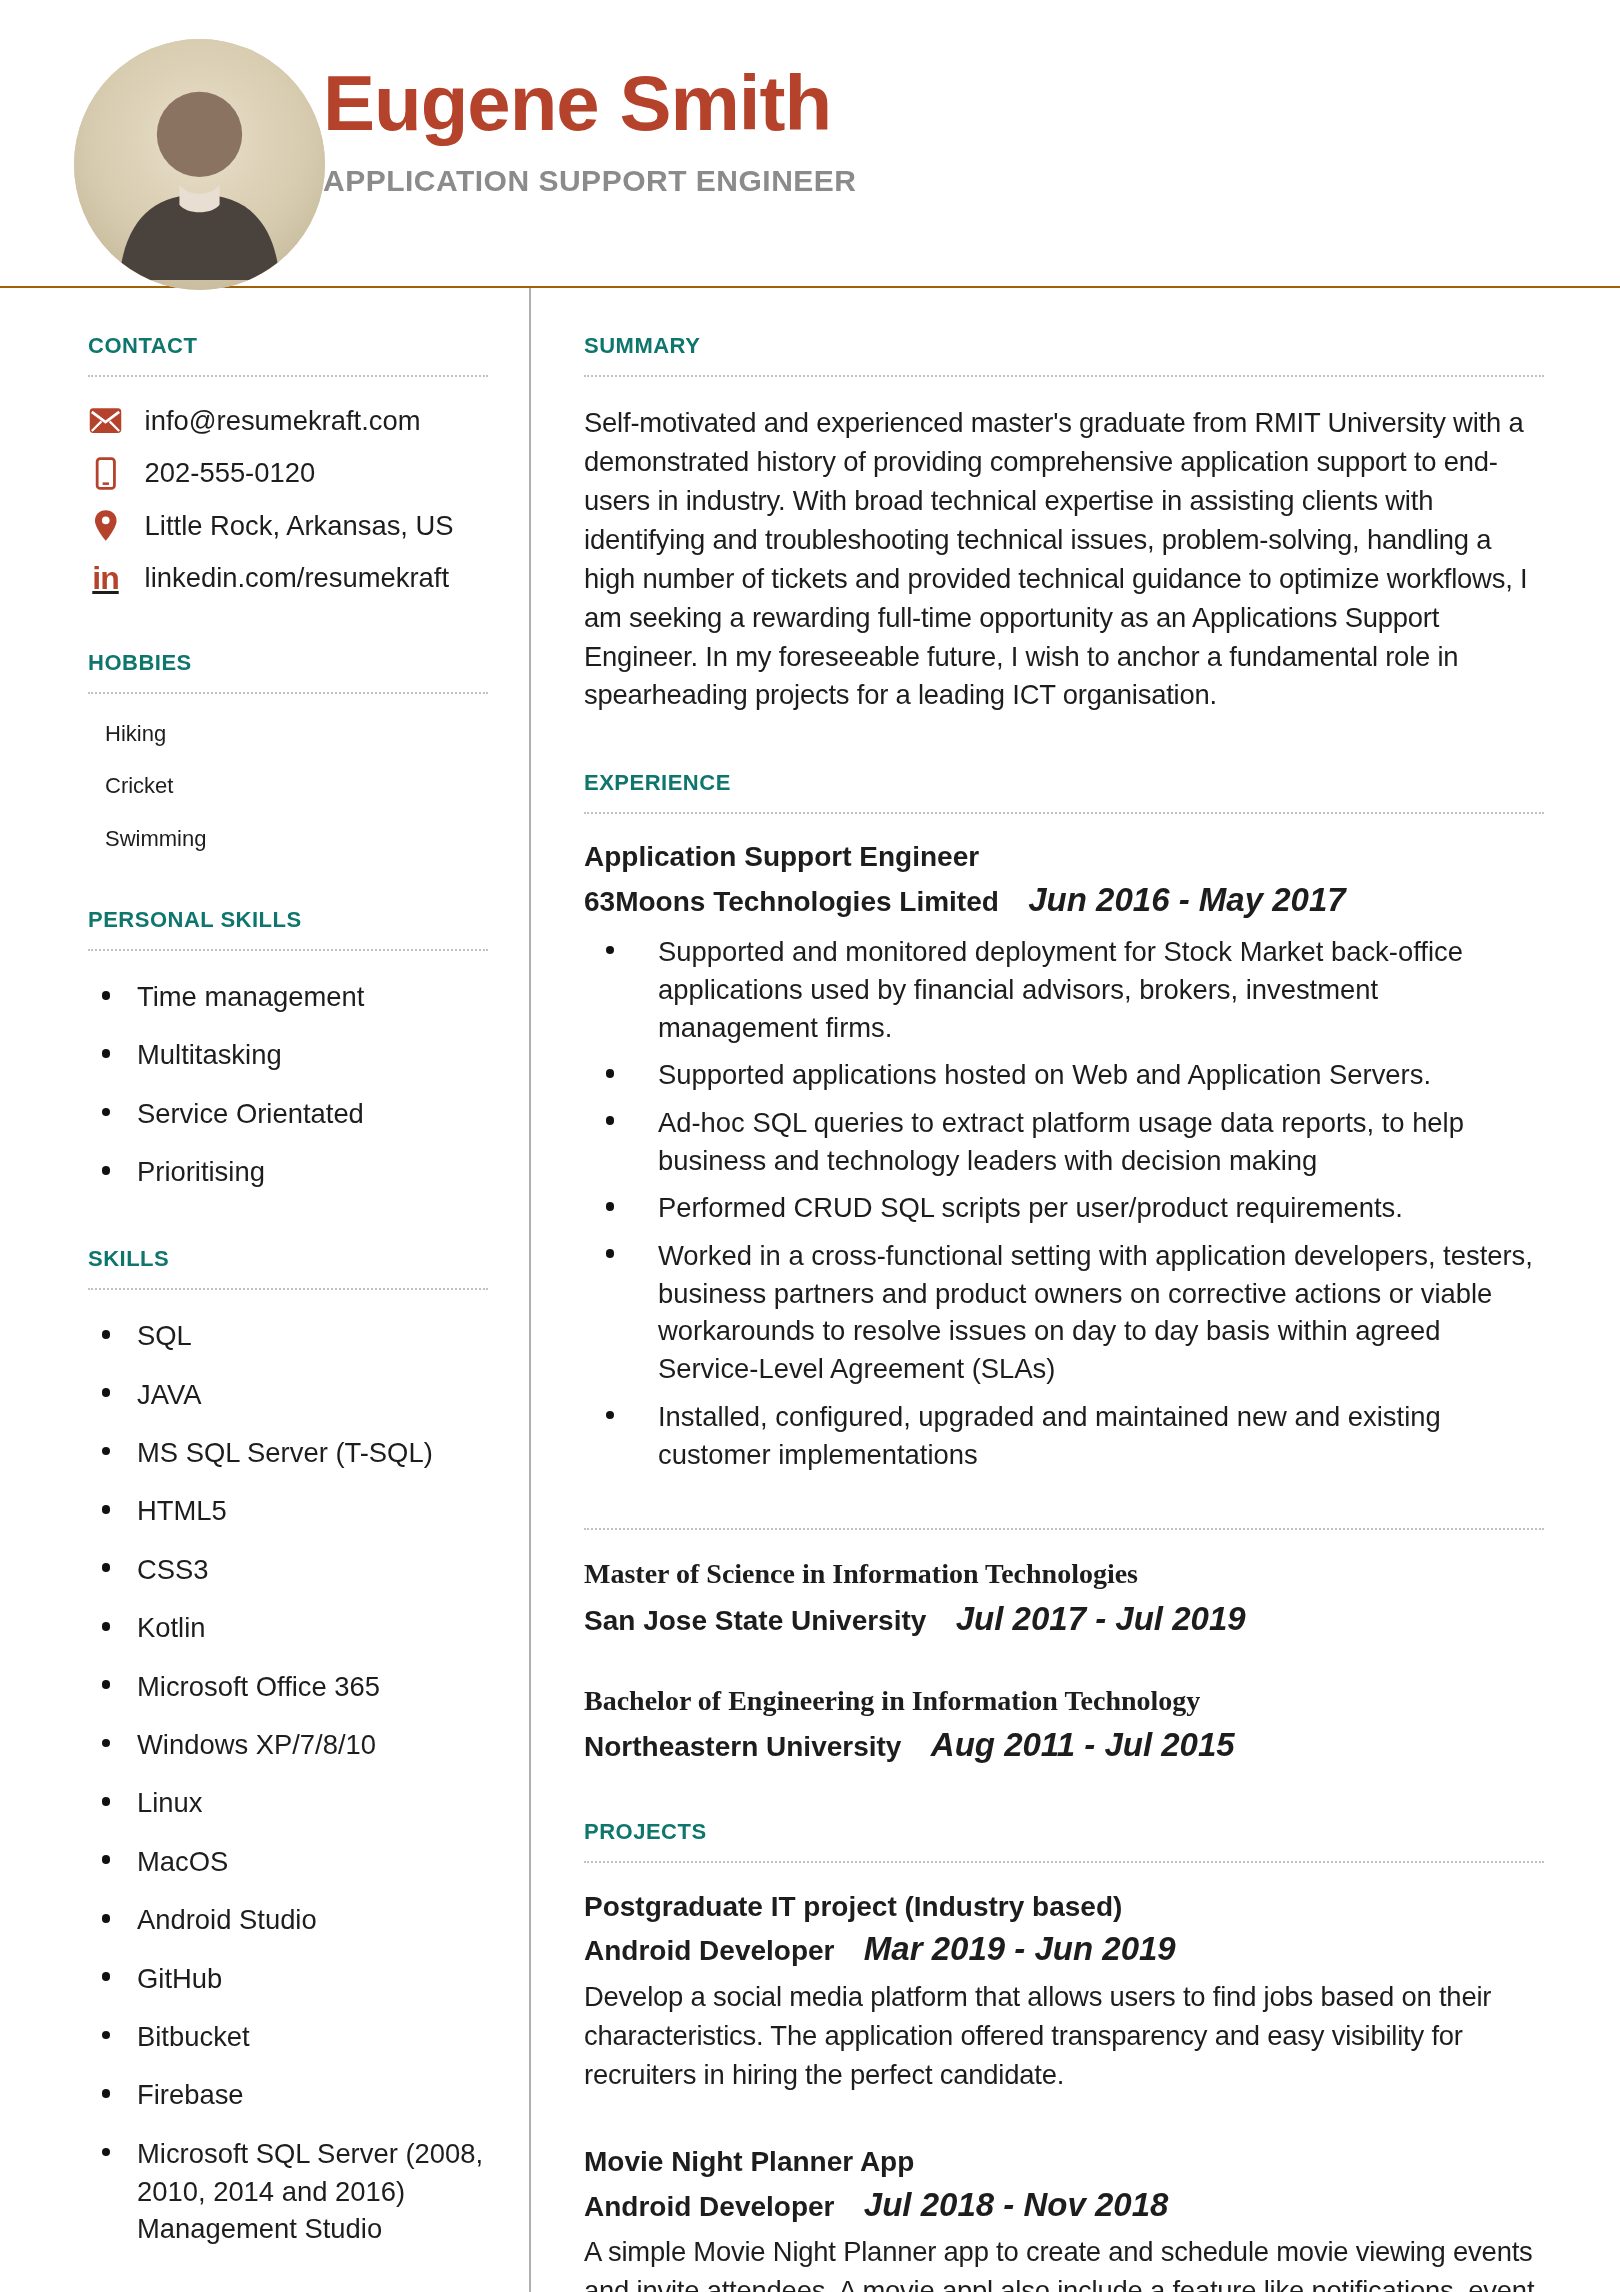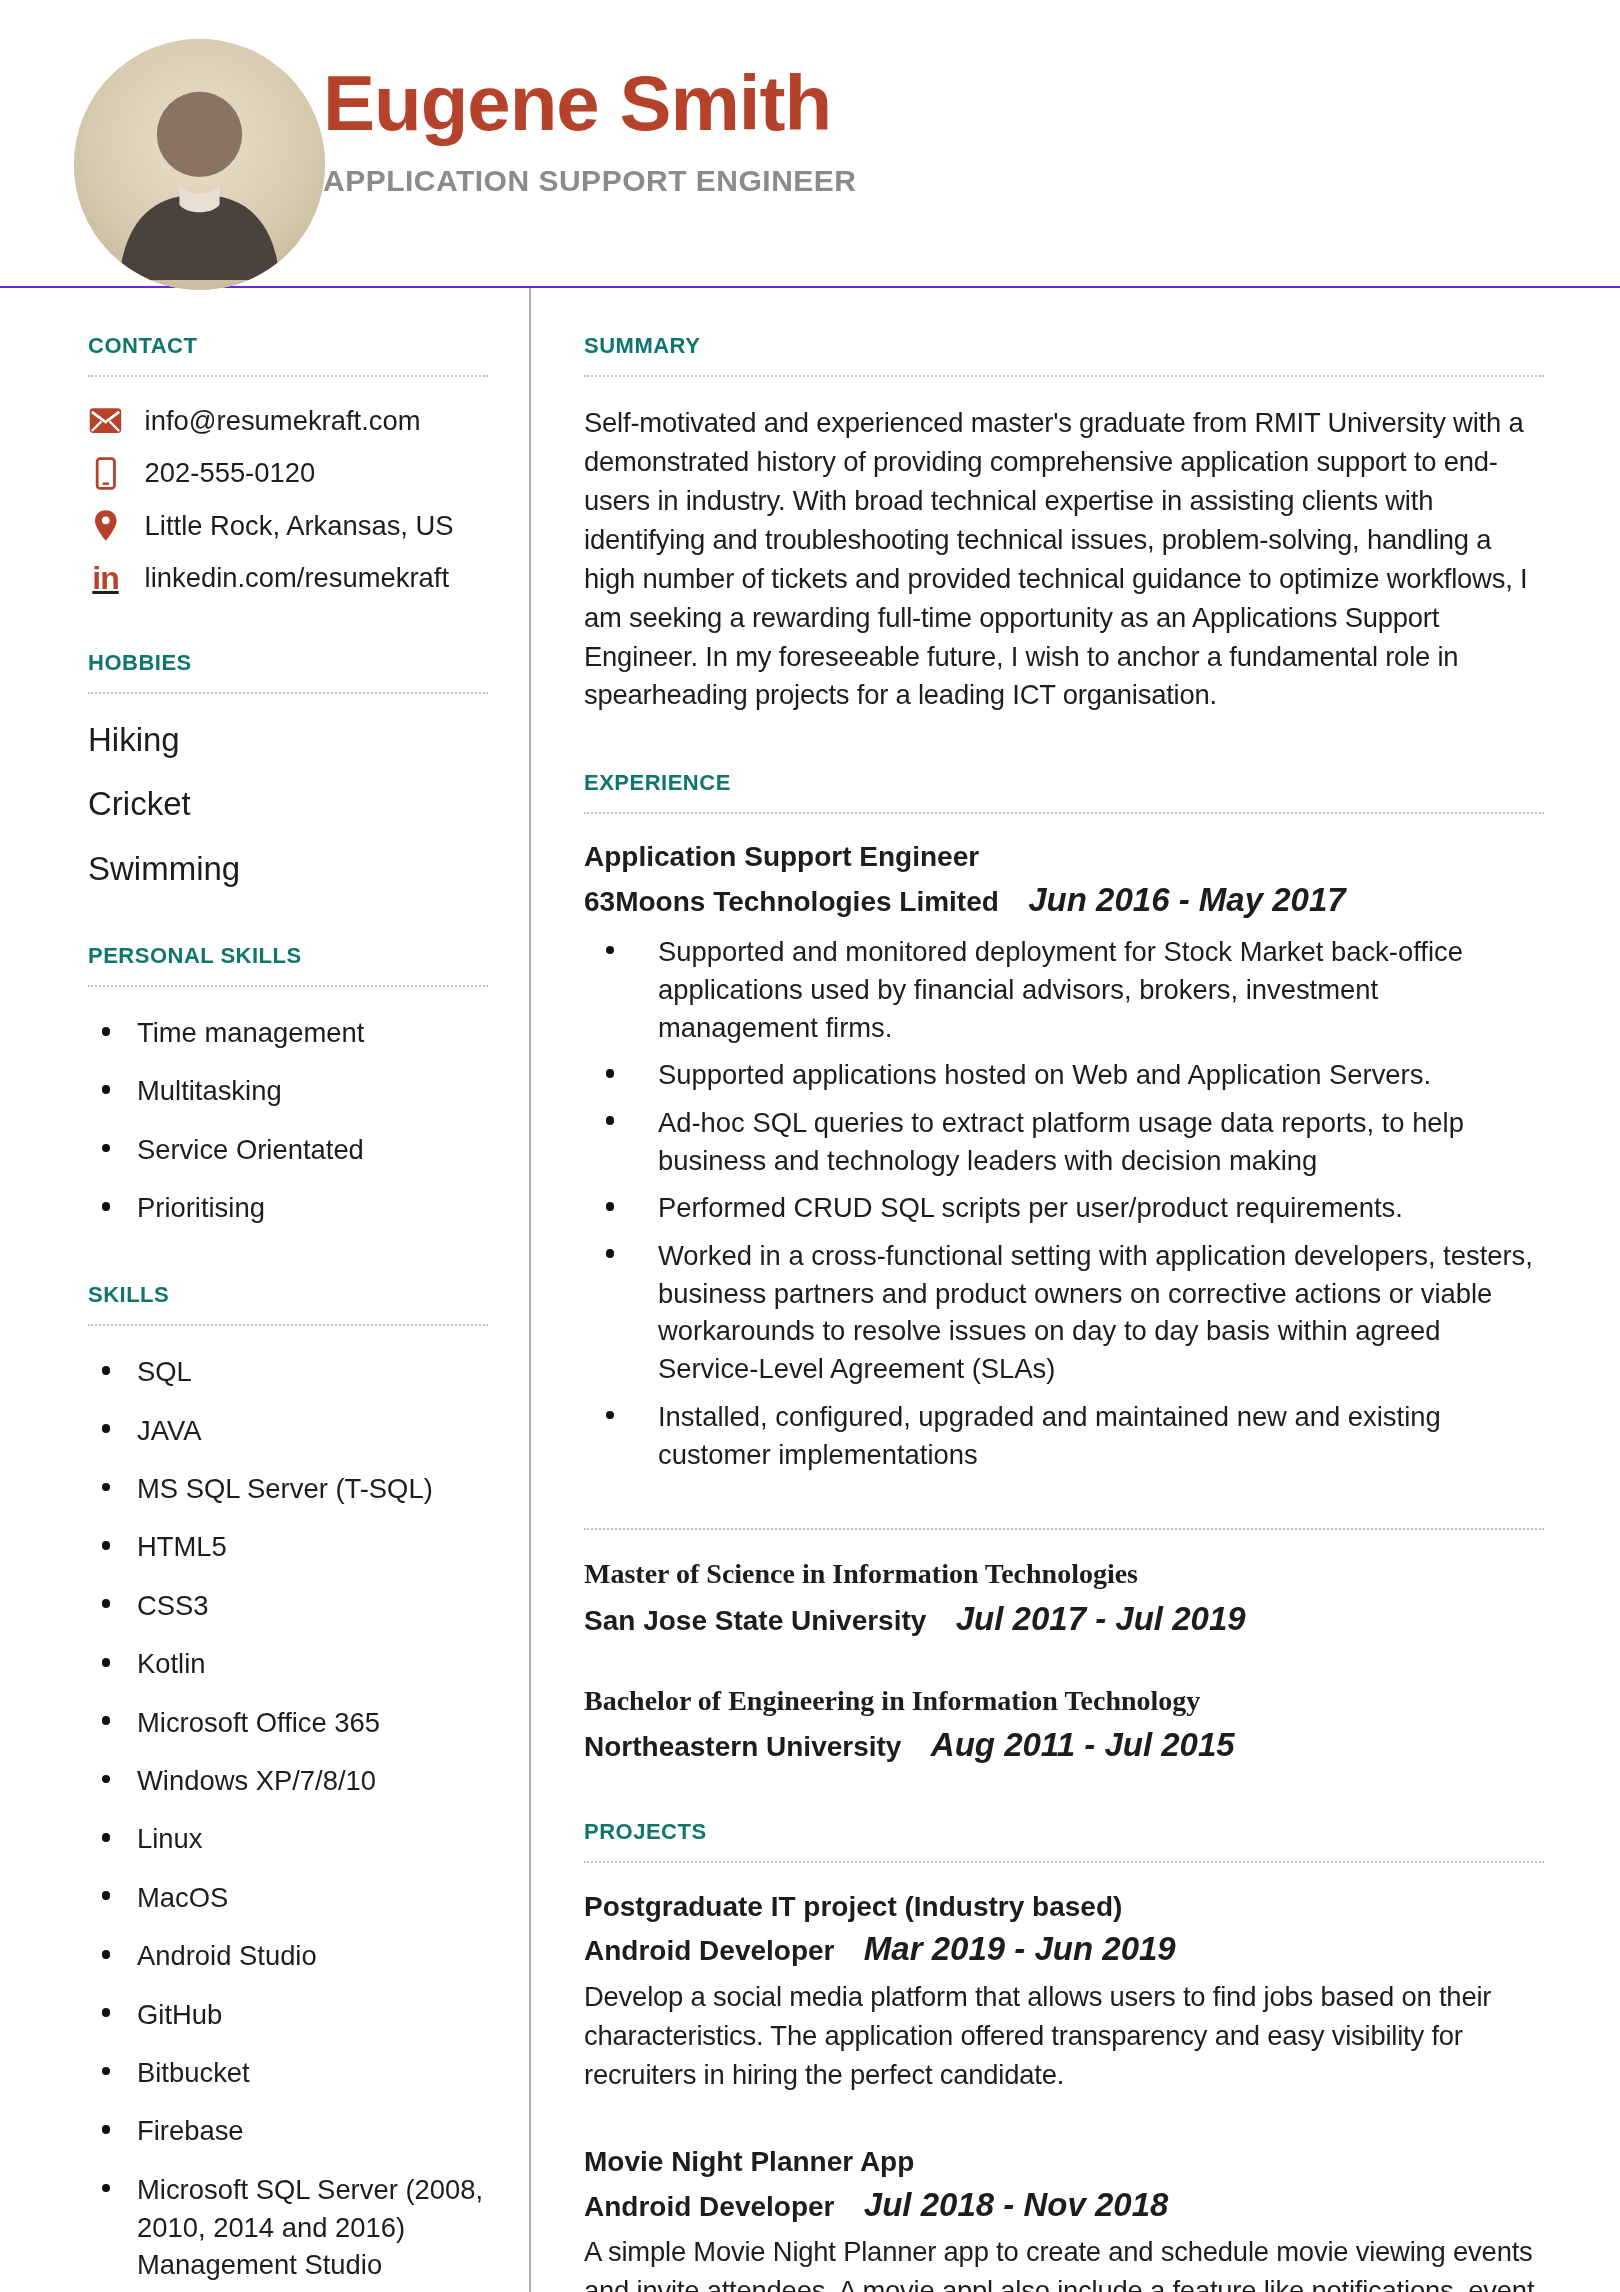--- a/index.html
+++ b/index.html
@@ -1,21 +1,21 @@
 <!DOCTYPE html>
 <html><head>
 <meta charset="utf-8">
 <style>
   html,body { margin:0; padding:0; background:#ffffff; }
   .page {
     position:relative; width:1620px; height:2293px; background:#ffffff;
     font-family:"Liberation Sans", sans-serif; color:#1d1d1d; overflow:hidden;
   }
   
-  .header { position:relative; height:286px; border-bottom:2px solid #6d28d9; }
+  .header { position:relative; height:286px; border-bottom:2px solid #a16207; }
   .photo {
     position:absolute; left:74px; top:39px; width:251px; height:251px;
     border-radius:50%; overflow:hidden; background:#d9cfba;
   }
   .photo svg { display:block; width:100%; height:100%; }
   .header-text { position:absolute; left:323px; top:63px; }
   .name { margin:0; font-size:78px; font-weight:bold; color:#b5432b; letter-spacing:-1px; line-height:1.05; }
   .subtitle { margin-top:19.6px; font-size:30px; font-weight:bold; color:#8b8b8b; letter-spacing:0.5px; }
   
   .columns { display:flex; align-items:stretch; min-height:2004px; }
@@ -27,21 +27,21 @@
   
   .sec { margin-bottom:55px; }
   .h { margin:0; font-size:22px; font-weight:bold; color:#0f766e; letter-spacing:0.5px; }
   .rule { border-bottom:2.9px dotted #c2c2c2; height:0; margin:15.7px 0 27.4px 0; }
   
   .contact-row { display:flex; align-items:center; margin-bottom:19.6px; font-size:27.4px; }
   .cicon { width:35px; height:33px; flex:0 0 35px; margin-right:21.6px; display:flex; align-items:center; justify-content:center;text-decoration:underline; }
   .cicon svg { display:block; }
   .linkedin-glyph { font-size:32px; font-weight:800; color:#b5432b; line-height:1; letter-spacing:-1px; }
   
-  .plain-row { font-size:33px; margin-bottom:26.5px; }
+  .plain-row { font-size:22px; margin-bottom:26.5px;margin-left:17px; }
   
   ul.blist { list-style:none; margin:0; padding:0; }
   ul.blist li { position:relative; padding-left:49px; margin-bottom:20.6px; font-size:27.4px; line-height:1.38; }
   ul.blist li::before {
     content:""; position:absolute; left:13.7px; top:12.7px;
     width:8.8px; height:8.8px; border-radius:50%; background:#111;
   }
   
   ul.blist-r li { padding-left:74px; margin-bottom:9.8px; }
   ul.blist-r li::before { left:21.6px; }

